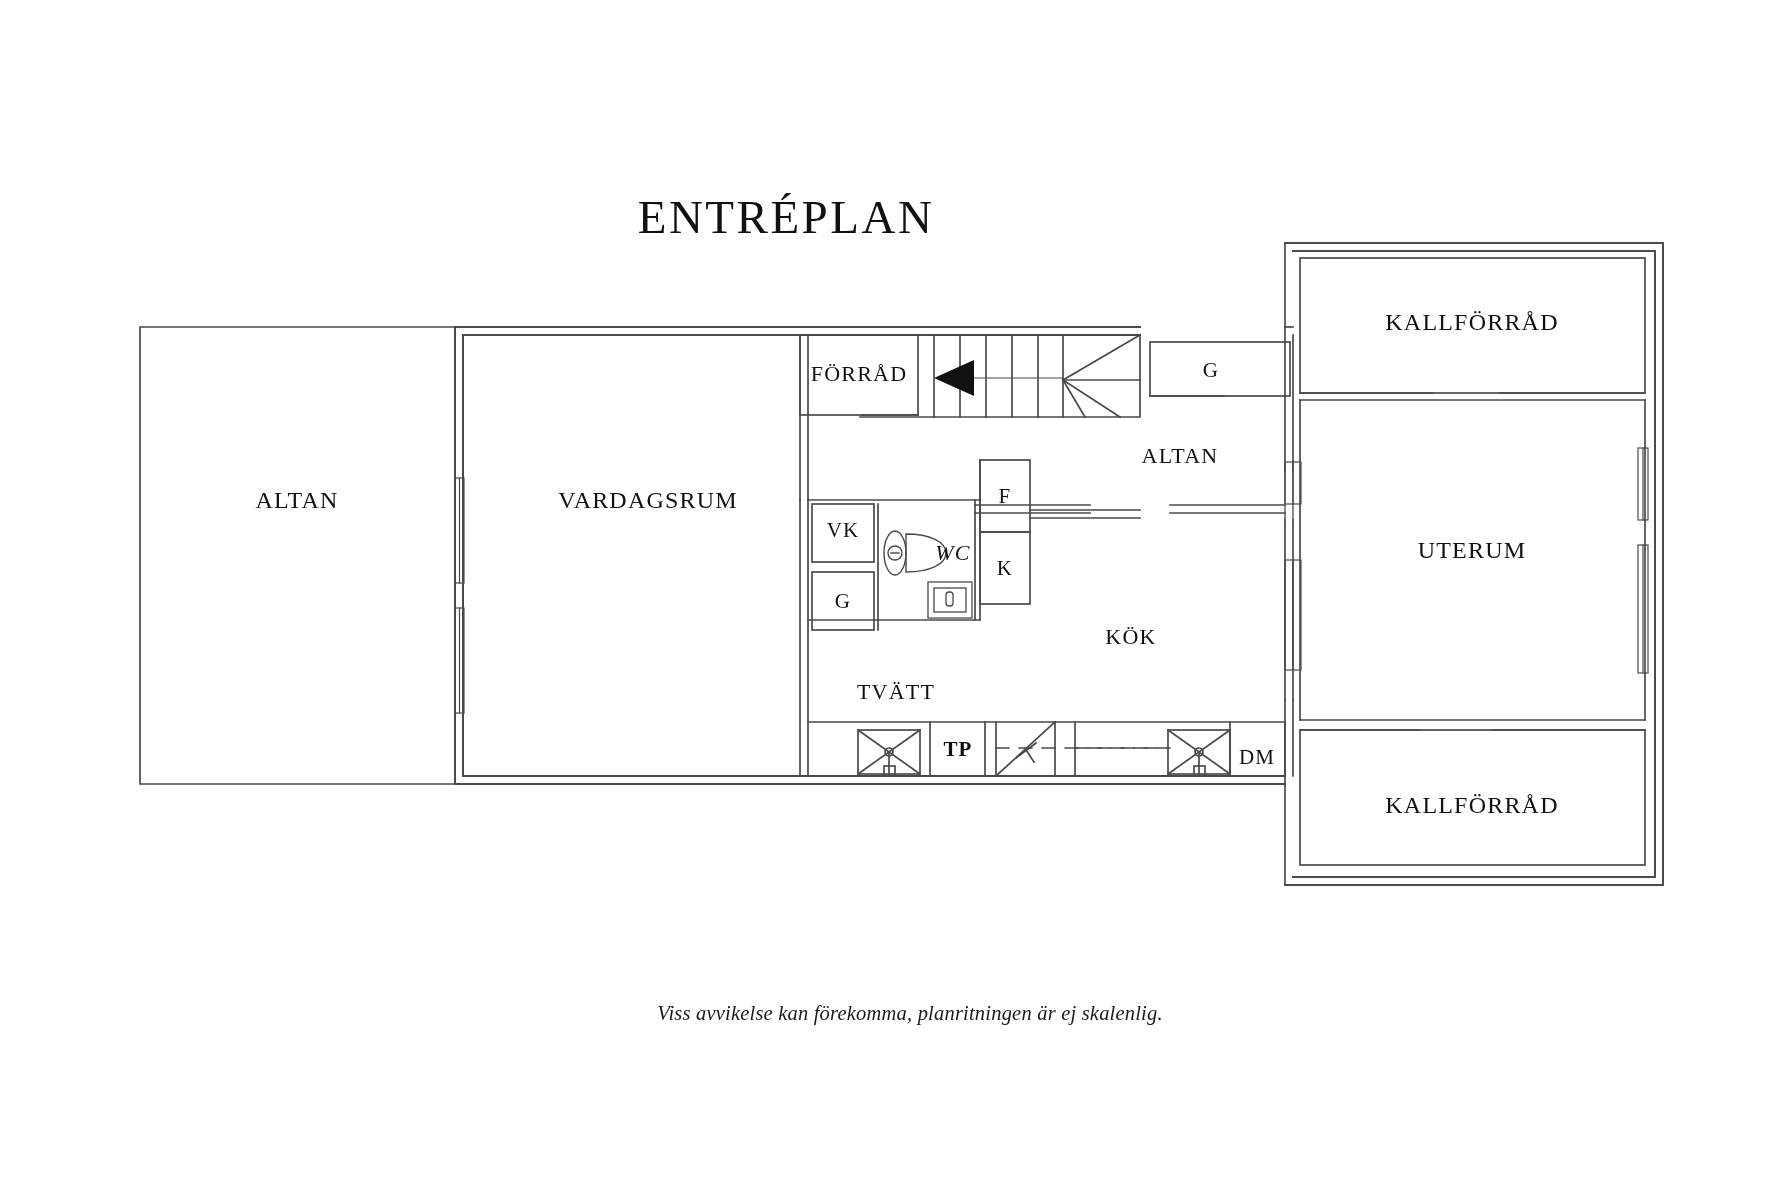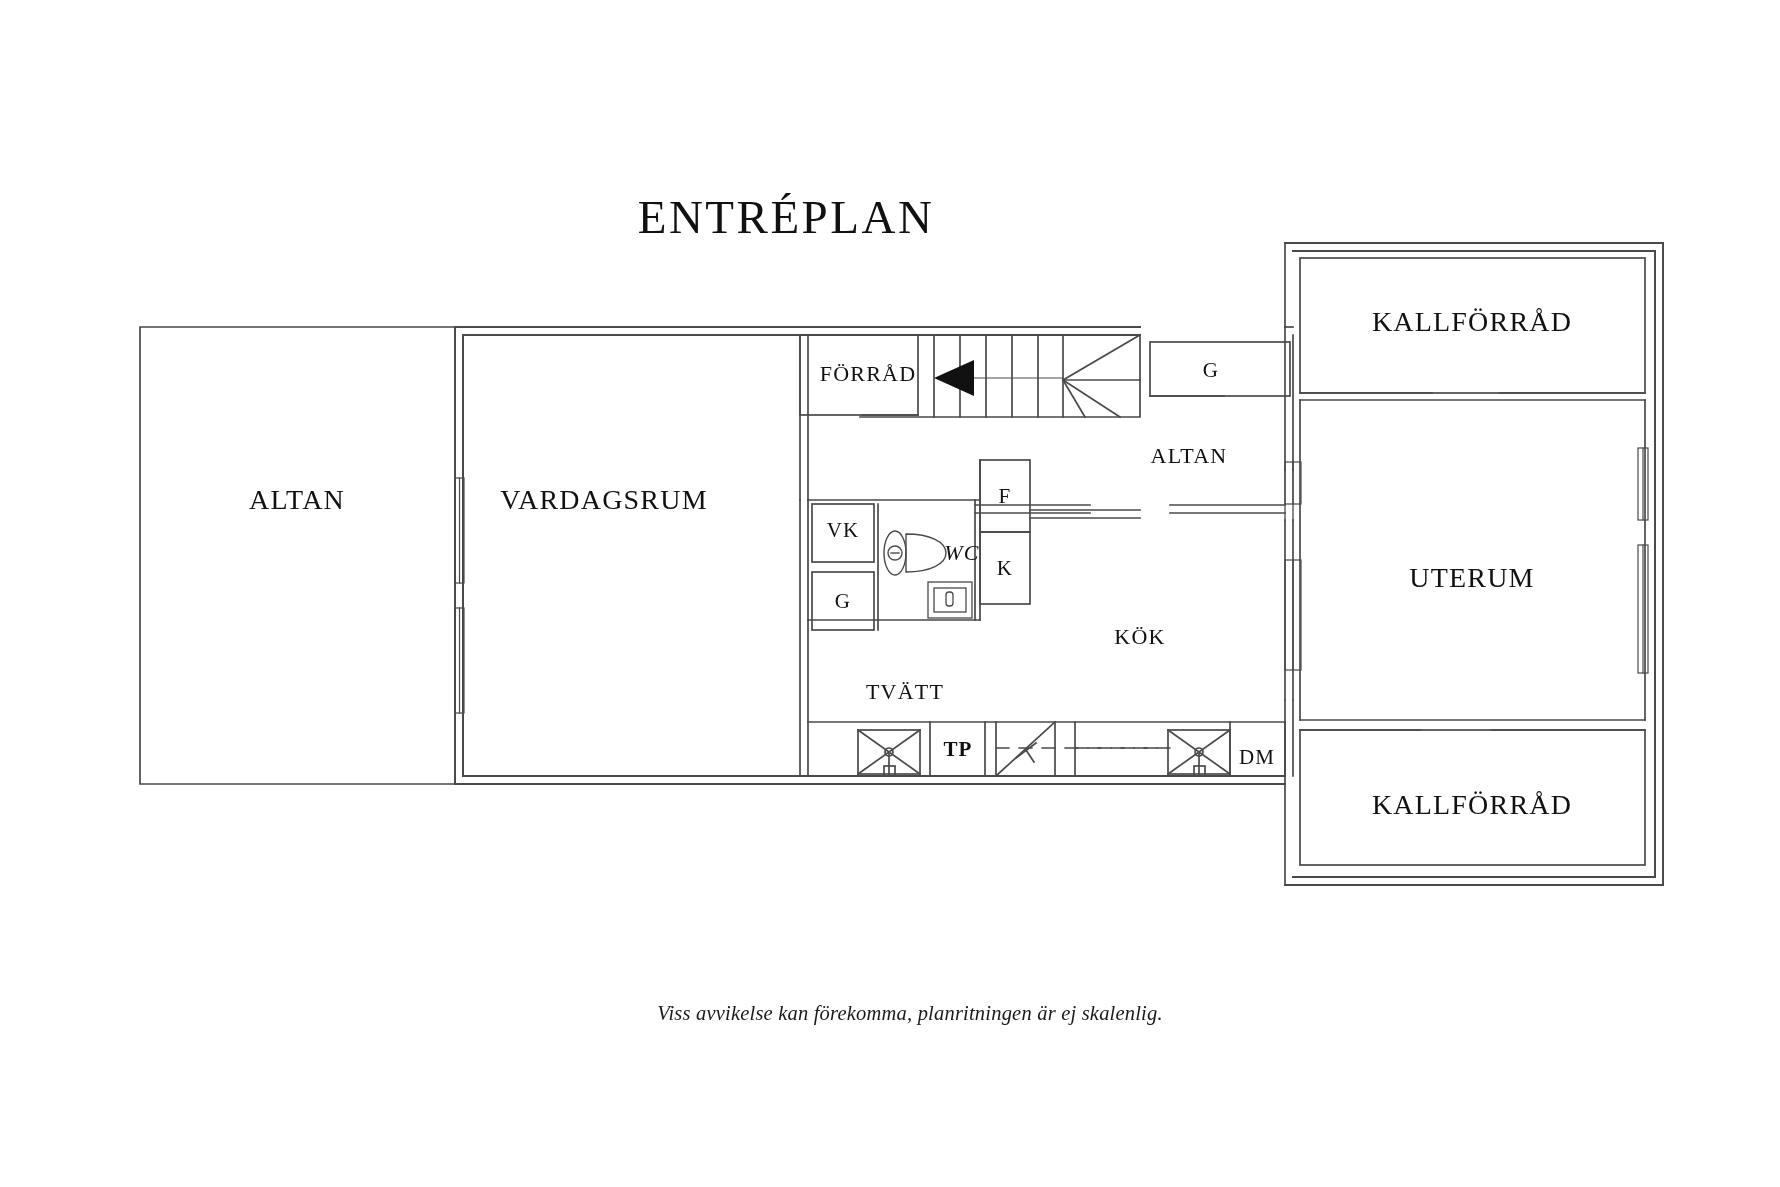--- a/index.html
+++ b/index.html
@@ -27,22 +27,22 @@
     letter-spacing:.2px;color:#1a1a1a;
     transform:translateX(20px);
   }
 
   .label{
     position:absolute;white-space:nowrap;
     font-family:"Liberation Serif","DejaVu Serif",serif;
     color:#111;letter-spacing:1.2px;
     transform:translate(-50%,-50%);
   }
-  .lg{font-size:28px;}
-  .md{font-size:22px;margin-left:9px;}
+  .lg{font-size:24px;}
+  .md{font-size:22px;}
   .sm{font-size:21px;}
 
   svg.overlay{position:absolute;left:0;top:0;width:1780px;height:1187px;overflow:visible;pointer-events:none;}
 </style>
 </head>
 <body>
 
 <div id="plan-root">
 
   <div class="plan-title">ENTRÉPLAN</div>
@@ -253,27 +253,27 @@
       </g>
 
     </g>
 
     <g fill="#111" stroke="none">
       <path d="M934,378 L974,360 L974,396 Z"></path>
     </g>
   </svg>
 
   <div class="label lg" style="left:297px;top:500px;">ALTAN</div>
-  <div class="label lg" style="left:604px;top:500px;text-align:center;">VARDAGSRUM</div>
+  <div class="label lg" style="left:648px;top:500px;text-align:center;">VARDAGSRUM</div>
   <div class="label md" style="left:859px;top:374px;">FÖRRÅD</div>
   <div class="label md" style="left:1180px;top:456px;">ALTAN</div>
   <div class="label md" style="left:1131px;top:637px;">KÖK</div>
   <div class="label md" style="left:896px;top:692px;">TVÄTT</div>
   <div class="label md" style="left:953px;top:553px;font-style:italic;">WC</div>
-  <div class="label lg" style="left:1472px;top:550px;margin-top:28px;">UTERUM</div>
+  <div class="label lg" style="left:1472px;top:550px;">UTERUM</div>
   <div class="label lg" style="left:1472px;top:322px;">KALLFÖRRÅD</div>
   <div class="label lg" style="left:1472px;top:805px;">KALLFÖRRÅD</div>
 
   <div class="label sm" style="left:843px;top:530px;">VK</div>
   <div class="label sm" style="left:843px;top:601px;">G</div>
   <div class="label sm" style="left:1211px;top:370px;">G</div>
   <div class="label sm" style="left:1005px;top:496px;">F</div>
   <div class="label sm" style="left:1005px;top:568px;">K</div>
   <div class="label sm" style="left:958px;top:749px;font-weight:bold;">TP</div>
   <div class="label sm" style="left:1257px;top:749px;margin-top:8px;">DM</div>

